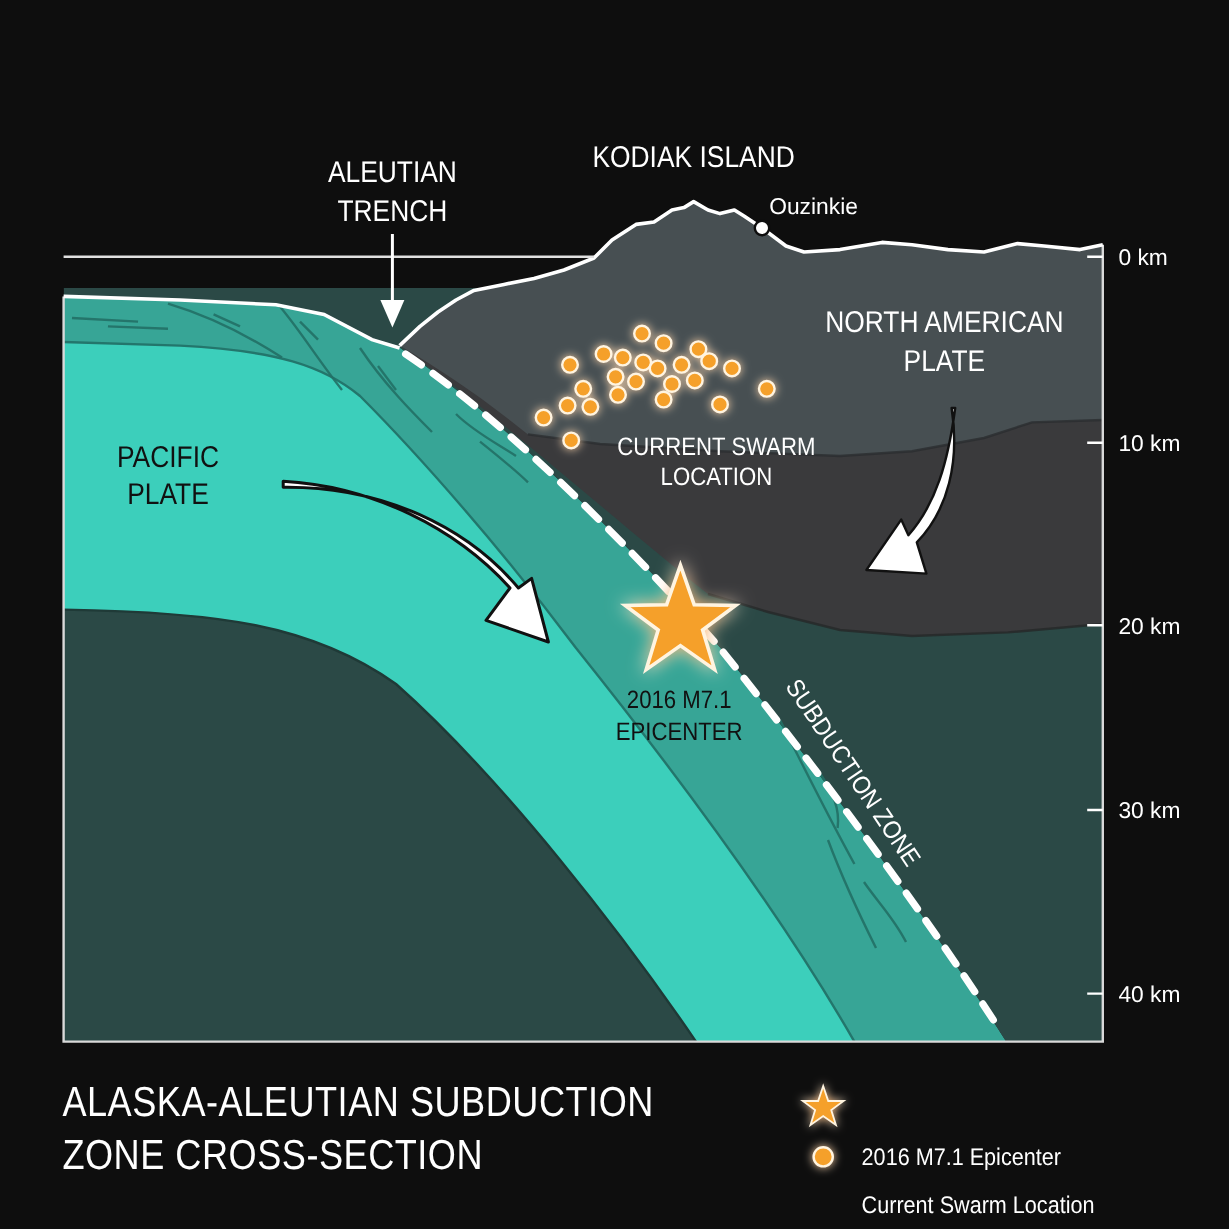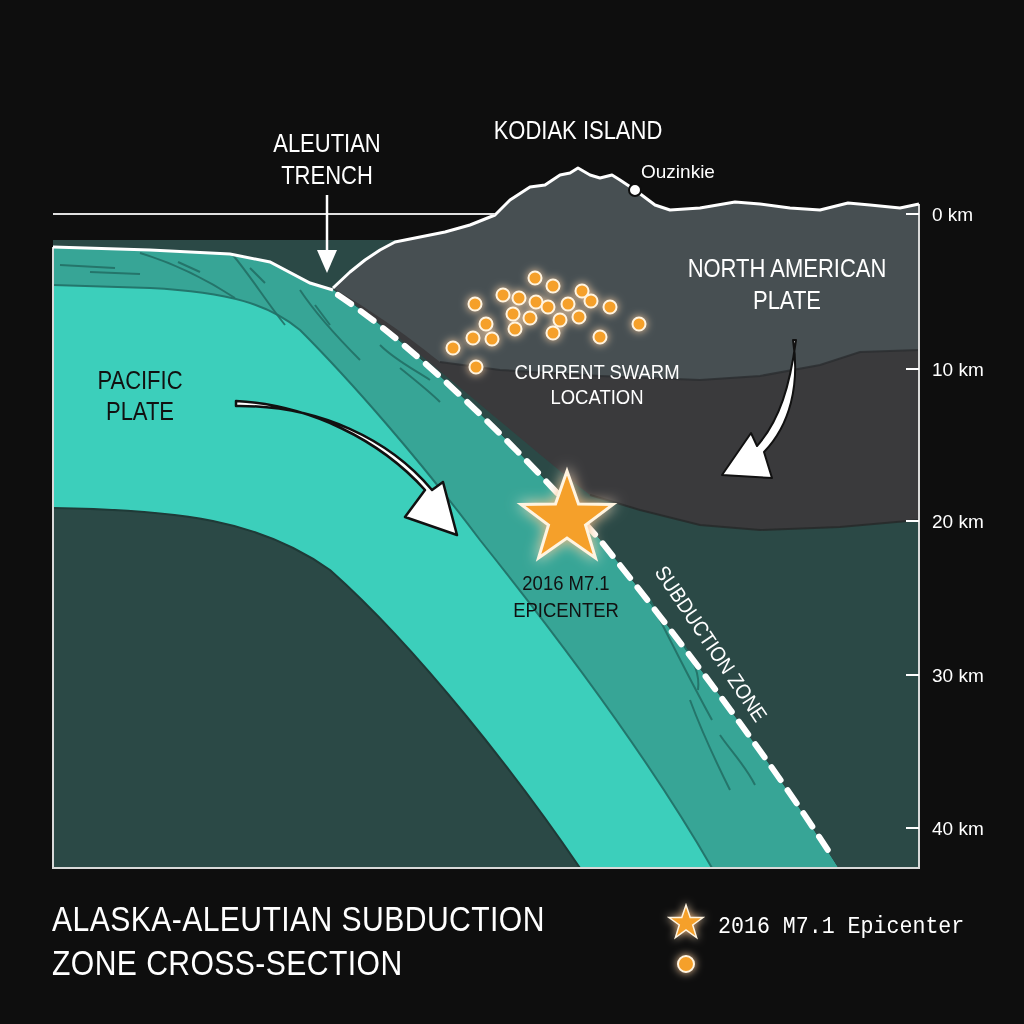--- a/index.html
+++ b/index.html
@@ -3,22 +3,22 @@
   <meta charset="utf-8">
   <style>
     html, body { margin:0; padding:0; background:#0e0e0e; }
     body { width:1024px; height:1024px; position:relative; overflow:hidden;
            font-family:"Liberation Sans", sans-serif; }
     #diagram { position:absolute; left:0; top:0; width:1024px; height:1024px; }
     .title-wrap { position:absolute; left:52px; top:897px; color:#ffffff;
                   font-family:"Liberation Sans", sans-serif; font-size:35px;
                   line-height:44px; letter-spacing:0.5px; transform:scaleX(0.86);
                   transform-origin:left top; white-space:nowrap; }
-    .legend { position:absolute; left:664px; top:906px; color:#ffffff;
-              font-family:Liberation Mono, monospace; font-size:24px; }
+    .legend { position:absolute; left:664px; top:945px; color:#ffffff;
+              font-family:Liberation Sans, sans-serif; font-size:20px; }
     .legend-row { display:flex; align-items:center; height:40px; }
     .legend-sym { width:44px; height:40px; display:flex; align-items:center; justify-content:center; }
     .legend-text { margin-left:10px; transform:scaleX(0.9); transform-origin:left center; white-space:nowrap; }
   </style>
 </head>
 <body>
 
 <svg id="diagram" width="1024" height="1024" viewBox="0 0 1024 1024" xmlns="http://www.w3.org/2000/svg">
   <defs>
     <filter id="glow" x="-100%" y="-100%" width="300%" height="300%">
@@ -192,13 +192,17 @@
 <div class="title-wrap">
   <div>ALASKA-ALEUTIAN SUBDUCTION</div>
   <div>ZONE CROSS-SECTION</div>
 </div>
 
 <div class="legend">
   <div class="legend-row">
     <div class="legend-sym"></div>
     <span class="legend-text">2016 M7.1 Epicenter</span>
   </div>
+  <div class="legend-row">
+    <div class="legend-sym"></div>
+    <span class="legend-text">Current Swarm Location</span>
+  </div>
 </div>
 
 </body></html>

